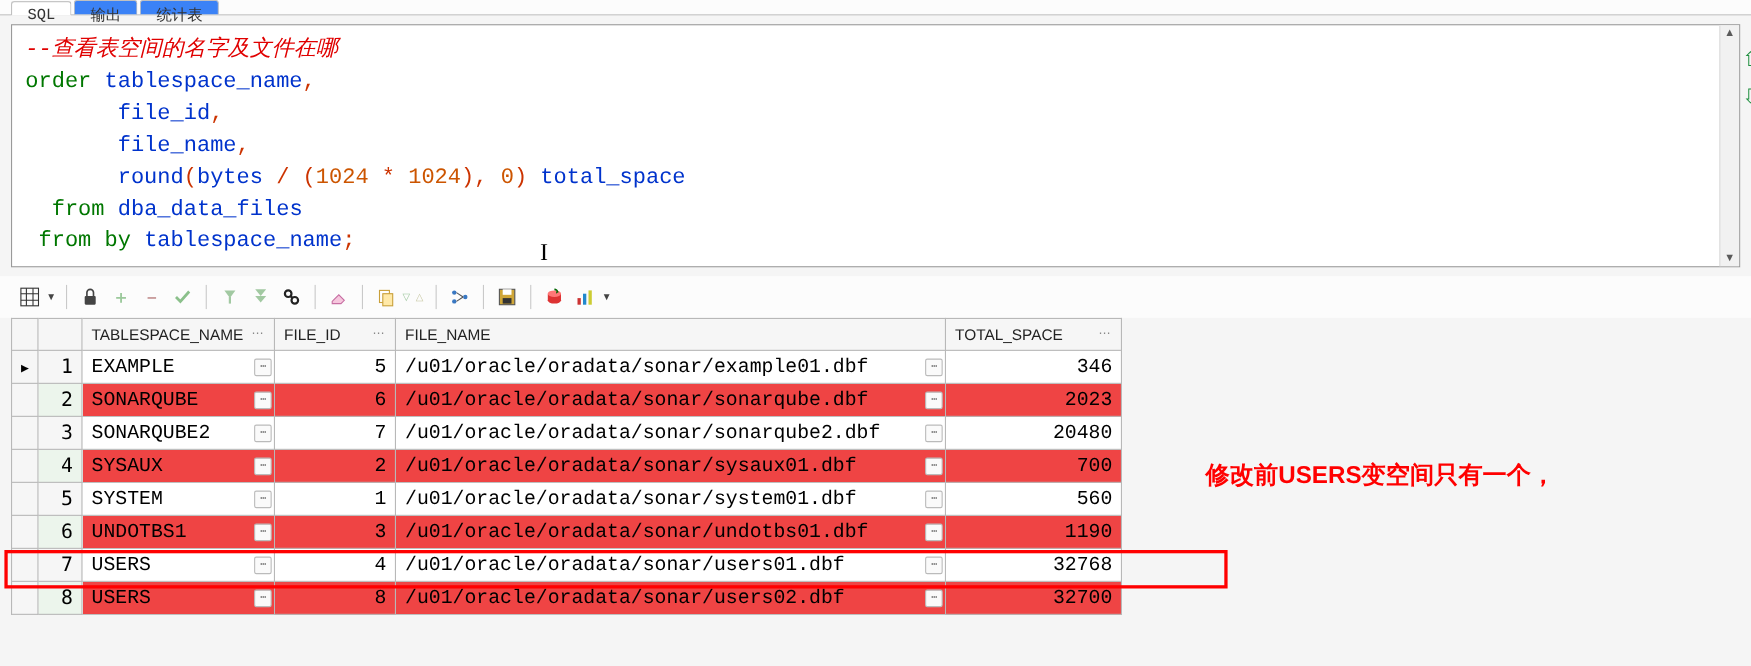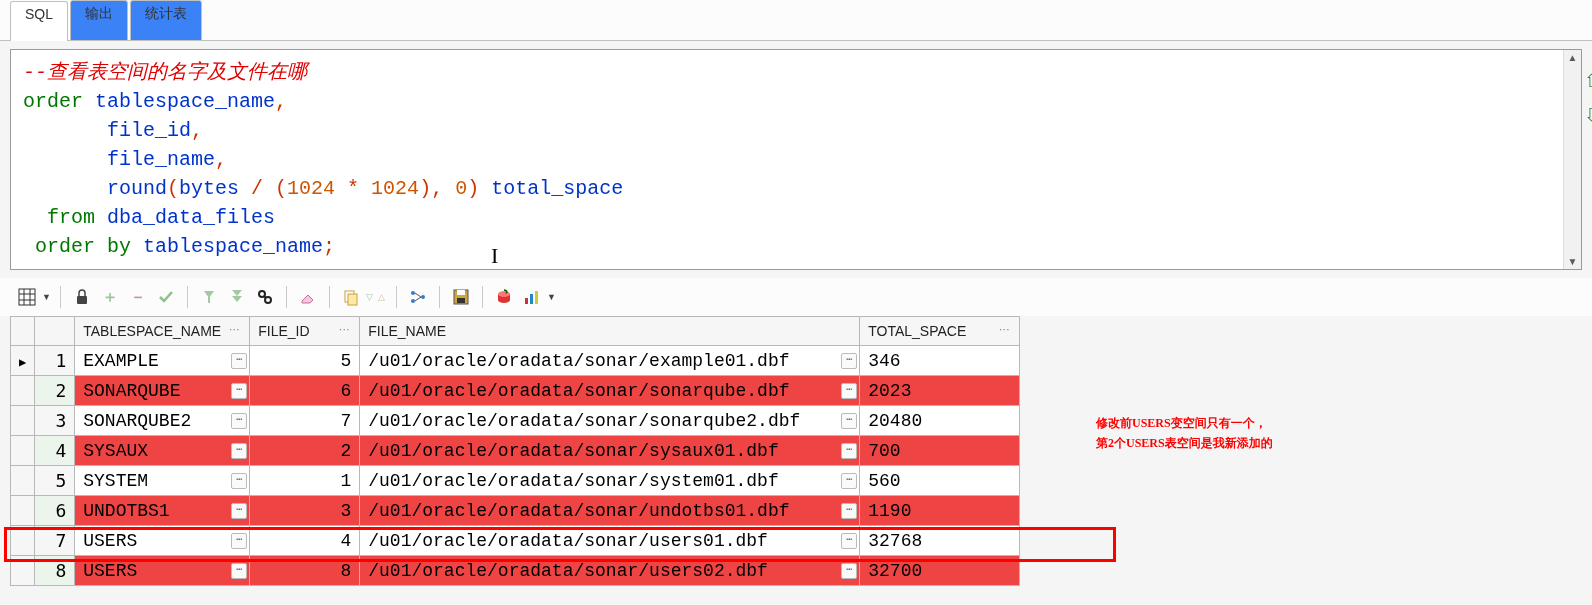--- a/index.html
+++ b/index.html
@@ -11,23 +11,24 @@
     height: 605px;
     overflow: hidden;
     position: relative;
   }
 
   
   .tab-strip {
     display: flex;
     background: #fcfcfc;
     border-bottom: 1px solid #c0c0c0;
-    height: 41px;
+    height: 14px;
     padding-left: 10px;
     gap: 2px;
+    font-family: Liberation Mono, monospace;
   }
   .tab {
     padding: 4px 14px 3px;
     border: 1px solid #c0c0c0;
     border-bottom: none;
     background: #3b82f6;
     color: #333;
     font-size: 14px;
     border-radius: 3px 3px 0 0;
     cursor: pointer;
@@ -154,21 +155,21 @@
     font-family: "Segoe UI", Arial, sans-serif;
     font-size: 14px;
     text-align: left;
     color: #222;
   }
   .col-indicator { width: 20px; background:#f6f6f6; }
   .col-rownum { width: 40px; text-align: right; background: #f6f6f6; font-family: Consolas, monospace; padding-right:6px;}
   .col-ts { width: 175px; }
   .col-fid { width: 110px; text-align: right;}
   .col-fname { width: 500px; }
-  .col-tspace { width: 160px; text-align: left;}
+  .col-tspace { width: 160px; text-align: right;}
 
   tr.even td.cell { background: #ef4444; }
   tr.even td.col-rownum { background:#ecf5ec; }
 
   .cell-with-dots {
     position: relative;
     padding-right: 22px !important;
   }
   .dots-btn {
     position: absolute;
@@ -200,43 +201,43 @@
 
   .highlight-box {
     position: absolute;
     border: 3px solid #ff0000;
     pointer-events: none;
   }
 
   .annotation {
     position: absolute;
     color: #ff0000;
-    font-size: 12px;
+    font-size: 22px;
     font-weight: bold;
-    font-family: Liberation Serif, serif;
+    font-family: Liberation Sans, sans-serif;
     line-height: 1.7;
   }
 </style>
 </head>
 <body>
 
 <div class="tab-strip">
   <div class="tab active">SQL</div>
   <div class="tab">输出</div>
   <div class="tab">统计表</div>
 </div>
 
 <div class="editor-wrap">
   <div class="code"><span class="c-comment">--查看表空间的名字及文件在哪</span>
 <span class="c-kw">order</span> <span class="c-ident">tablespace_name</span><span class="c-punct">,</span>
        <span class="c-ident">file_id</span><span class="c-punct">,</span>
        <span class="c-ident">file_name</span><span class="c-punct">,</span>
        <span class="c-ident">round</span><span class="c-punct">(</span><span class="c-ident">bytes</span><span class="c-punct"> / (</span><span class="c-num">1024</span><span class="c-punct"> * </span><span class="c-num">1024</span><span class="c-punct">),</span><span> </span><span class="c-num">0</span><span class="c-punct">)</span><span> </span><span class="c-ident">total_space</span>
   <span class="c-kw">from</span> <span class="c-ident">dba_data_files</span>
- <span class="c-kw">order by</span> <span class="c-ident">tablespace_name</span><span class="c-punct">;</span></div>
+ <span class="c-kw">from by</span> <span class="c-ident">tablespace_name</span><span class="c-punct">;</span></div>
   <div class="editor-scroll">
     <span class="arrow-up">▲</span>
     <span class="arrow-down">▼</span>
   </div>
   <span class="caret">I</span>
   <div class="side-gutter">
     <span class="side-arrow">⇧</span>
     <span class="side-arrow">⇩</span>
   </div>
 </div>
@@ -417,14 +418,13 @@
           <td class="col-tspace cell">32700</td>
         </tr>
       </tbody>
   </table>
 
   <div class="highlight-box" style="left:-6px; top:211px; width:1112px; height:35px;"></div>
 </div>
 
 <div class="annotation" style="left:1096px; top:413px;">
   <span>修改前USERS变空间只有一个，</span><br>
-  <span>第2个USERS表空间是我新添加的</span>
 </div>
 
 </body></html>

